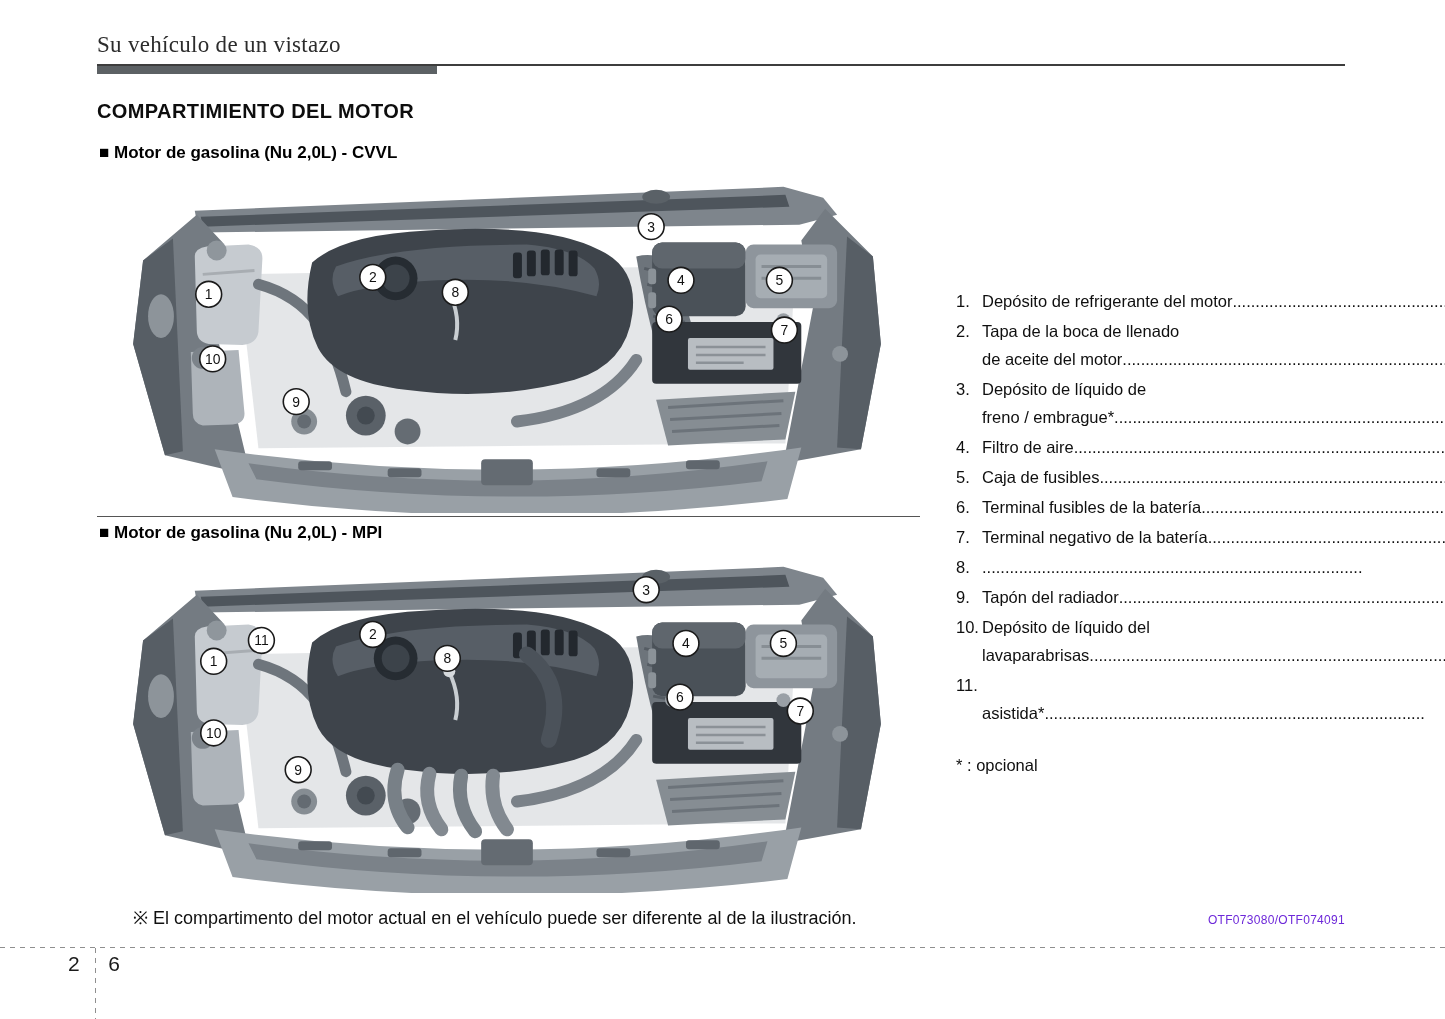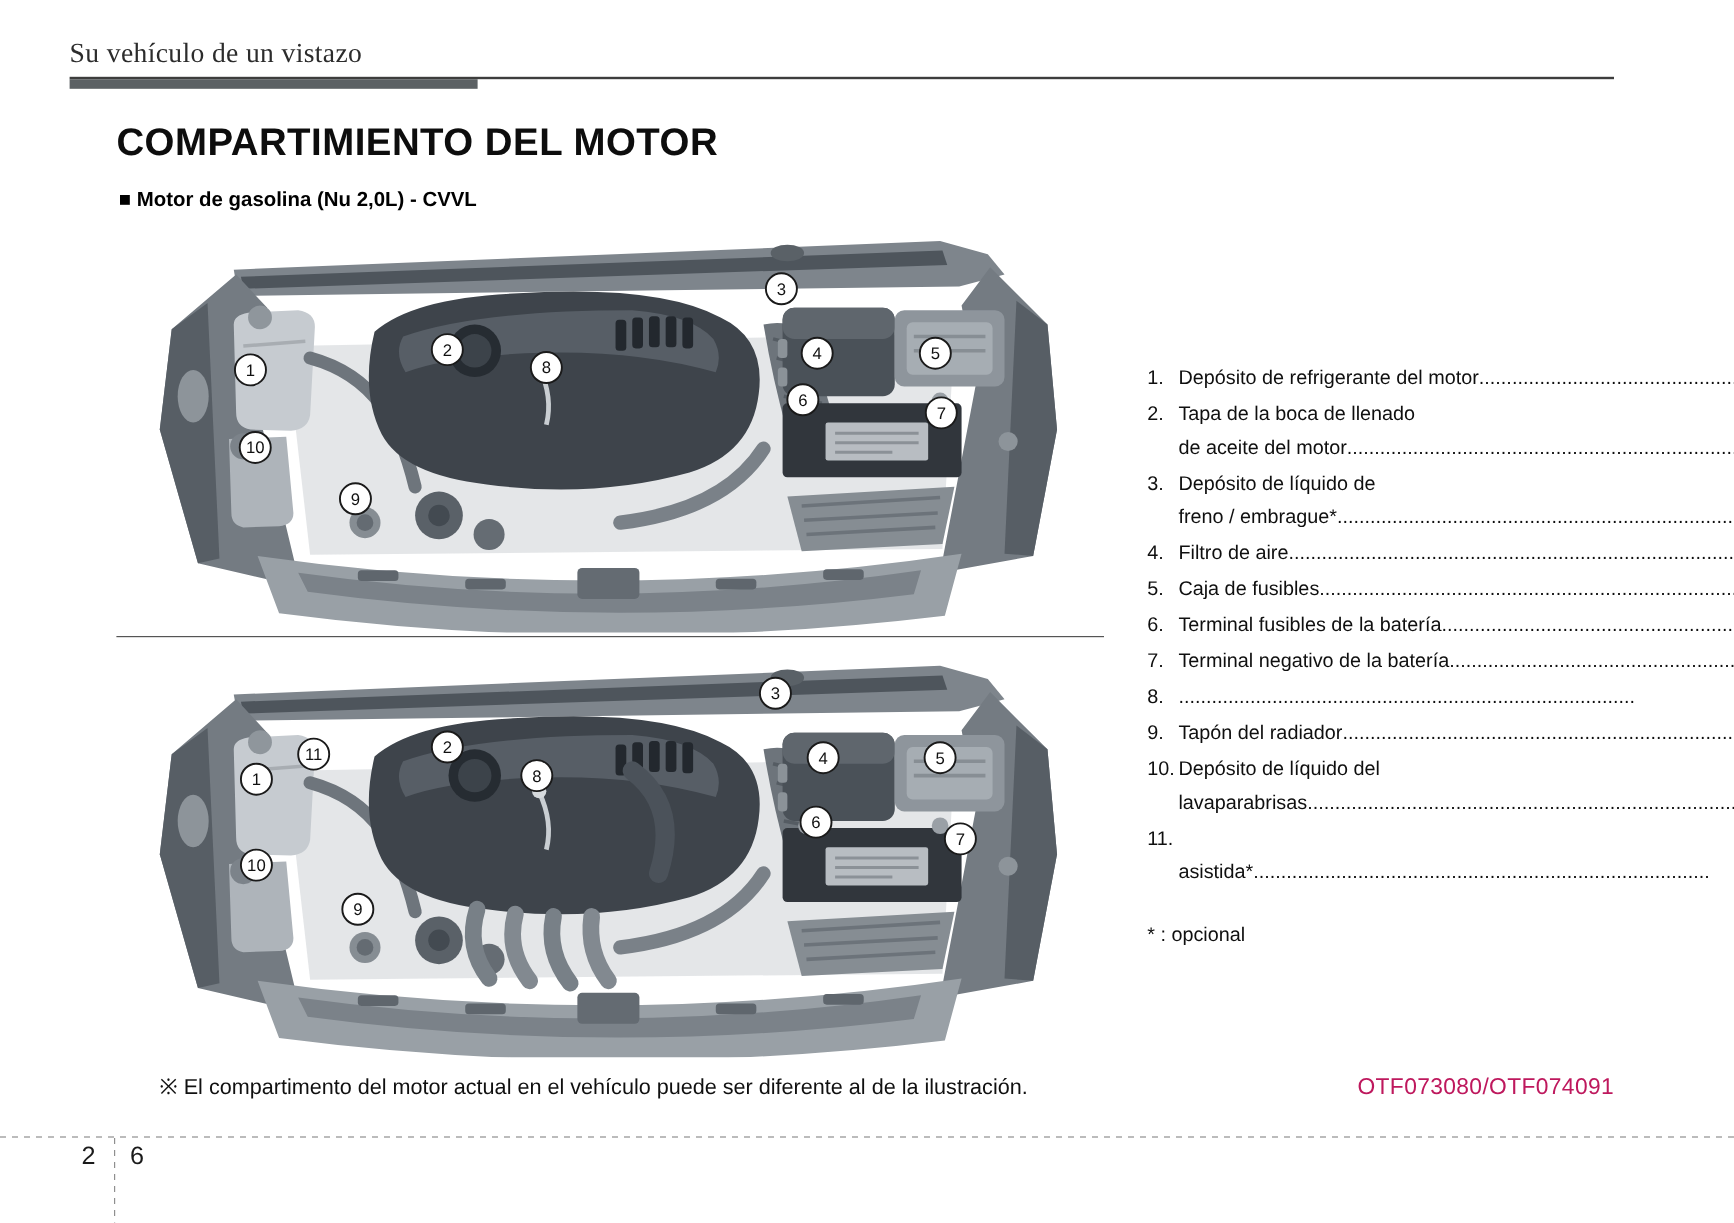--- a/index.html
+++ b/index.html
@@ -2,27 +2,27 @@
 <html><head>
 <meta charset="utf-8">
 <style>
   * { margin: 0; padding: 0; box-sizing: border-box; }
   html, body { background: #ffffff; }
   body { font-family: "Liberation Sans", sans-serif; color: #161616; }
 
   .page { position: relative; width: 1445px; height: 1019px; background: #ffffff; overflow: hidden; }
 
   
-  .page-header { padding: 32px 100px 0 58px; }
+  .page-header { padding: 32px 100px 0 97px; }
   .chapter-title { font-family: "Liberation Serif", serif; font-size: 23px; color: #2c2c2c; letter-spacing: 0.3px; }
   .header-rule { margin-top: 6px; border-top: 2px solid #3d3d3d; position: relative; }
   .header-rule-bar { width: 340px; height: 8px; background: #5c6164; }
 
   
-  .section-title { margin: 26px 100px 0 97px; font-size: 32px; font-weight: bold; letter-spacing: 0.4px; color: #0d0d0d; }
+  .section-title { margin: 26px 100px 0 97px; font-size: 20px; font-weight: bold; letter-spacing: 0.4px; color: #0d0d0d; }
 
   
   .content { margin: 16px 100px 0 97px; display: flex; gap: 36px; }
   .figures { flex: 0 0 823px; }
   .figure-label { font-size: 17px; font-weight: bold; color: #000000; padding: 4px 0 2px 2px; }
   .engine-svg { display: block; width: 820px; height: 348px; }
   .figure-divider { border-top: 1.5px solid #555; margin: 3px 0 2px 0; }
 
   
   .legend { flex: 1 1 auto; padding-top: 148px; font-size: 16.5px; line-height: 28px; color: #0f0f0f; }
@@ -31,21 +31,21 @@
   .lindent { padding-left: 26px; }
   .lnum { flex: 0 0 auto; min-width: 26px; }
   .ltxt { white-space: nowrap; }
   .ldots { flex: 1 1 auto; overflow: hidden; white-space: nowrap; min-width: 8px; }
   .ldots::after { content: "..................................................................................."; }
   .optional-note { margin-top: 24px; }
 
   
   .caption-row { margin: 12px 100px 0 97px; display: flex; justify-content: space-between; align-items: baseline; }
   .figure-note { margin-left: 36px; font-size: 18px; color: #101010; }
-  .image-code { font-size: 19px; color: #be185d; letter-spacing: 0.3px; }
+  .image-code { font-size: 12px; color: #6d28d9; letter-spacing: 0.3px; }
 
   
   .crop-h { position: absolute; top: 947px; left: 0; width: 100%; height: 1px;
             background: repeating-linear-gradient(90deg, #8f8f8f 0 5px, transparent 5px 10px); }
   .crop-v { position: absolute; top: 948px; left: 95px; width: 1px; height: 71px;
             background: repeating-linear-gradient(180deg, #8f8f8f 0 5px, transparent 5px 10px); }
   .pagenum { position: absolute; top: 952px; left: 68px; width: 52px; display: flex;
              justify-content: space-between; font-size: 21px; color: #1a1a1a; }
 
   svg text { font-family: "Liberation Sans", sans-serif; }
@@ -202,20 +202,21 @@
                 <circle cx="114" cy="195" r="13" fill="#ffffff" stroke="#1a1a1a" stroke-width="1.6"></circle>
                 <text x="114" y="200" text-anchor="middle" font-size="14" fill="#111111">10</text>
               </g>
             </g>
         </svg>
       </div>
 
       <div class="figure-divider"></div>
 
       <div class="figure">
+        <div class="figure-label">■ Motor de gasolina (Nu 2,0L) - MPI</div>
         <svg class="engine-svg" viewBox="0 0 820 350">
           <use href="#engine-base"></use>
           <use href="#mpi-extra"></use>
           <g id="callouts-1">
               <g>
                 <circle cx="115" cy="117" r="13" fill="#ffffff" stroke="#1a1a1a" stroke-width="1.6"></circle>
                 <text x="115" y="122" text-anchor="middle" font-size="14" fill="#111111">1</text>
               </g>
               <g>
                 <circle cx="275" cy="90" r="13" fill="#ffffff" stroke="#1a1a1a" stroke-width="1.6"></circle>

